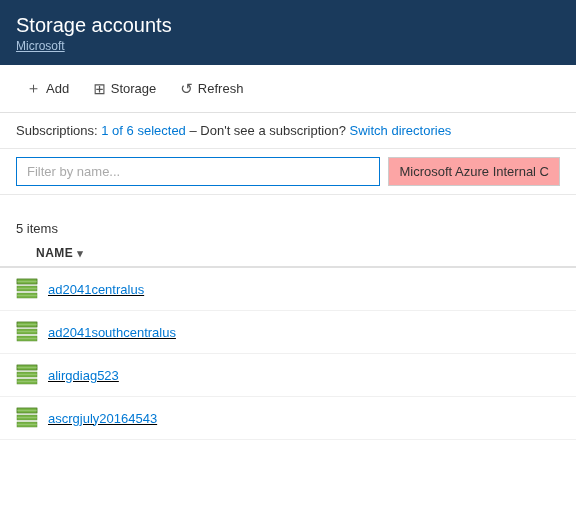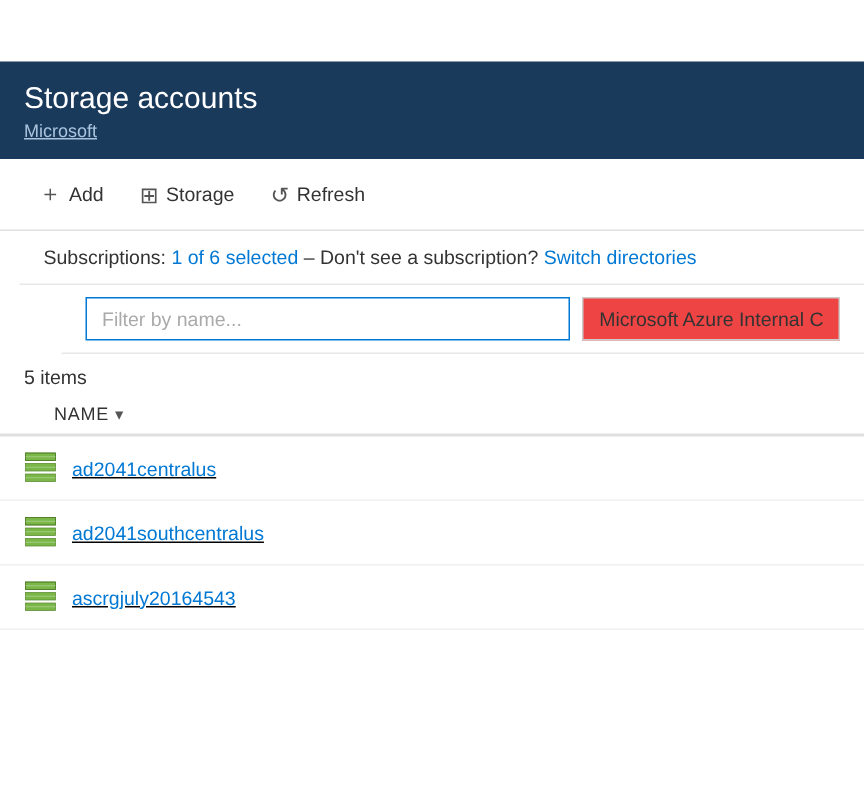--- a/index.html
+++ b/index.html
@@ -3,21 +3,20 @@
   <meta charset="utf-8">
   <style>
     * { box-sizing: border-box; margin: 0; padding: 0; }
     body { font-family: 'Segoe UI', Arial, sans-serif; font-size: 13px; background: #fff; width: 576px; height: 531px; overflow: hidden; }
 
     
     .header {
       background: #1a3a5c;
       color: #fff;
       padding: 14px 16px 12px;
-      margin-top: 41px;
     }
     .header-title {
       font-size: 20px;
       font-weight: 300;
       color: #fff;
     }
     .header-subtitle {
       font-size: 12px;
       color: #aac4de;
       margin-top: 2px;
@@ -48,81 +47,80 @@
       font-size: 15px;
       color: #555;
     }
 
     
     .subscriptions-bar {
       padding: 10px 16px;
       font-size: 13px;
       color: #333;
       border-bottom: 1px solid #e8e8e8;
-      margin-left: 13px;
     }
     .sub-highlight {
       color: #0078d4;
       font-weight: 500;
     }
     .sub-link {
       color: #0078d4;
       cursor: pointer;
       text-decoration: none;
     }
 
     
     .filter-row {
       display: flex;
       align-items: flex-end;
       padding: 8px 16px;
       gap: 8px;
       border-bottom: 1px solid #e8e8e8;
-      margin-left: 41px;
     }
     .filter-input {
       flex: 1;
       padding: 6px 10px;
       border: 1.5px solid #0078d4;
       font-size: 13px;
       color: #666;
       outline: none;
     }
     .filter-input::placeholder { color: #aaa; }
     .filter-dropdown {
       padding: 6px 10px;
       border: 1px solid #ccc;
       font-size: 13px;
       color: #333;
-      background: #ef4444;
+      background: #fca5a5;
       min-width: 160px;
       white-space: nowrap;
       overflow: hidden;
       text-overflow: ellipsis;
     }
 
     
     .items-count {
       padding: 8px 16px 4px;
       font-size: 13px;
       color: #333;
+      margin-top: 18px;
     }
 
     
     .table-header {
       display: flex;
       align-items: center;
       padding: 6px 16px;
       border-bottom: 2px solid #e0e0e0;
     }
     .col-name {
       display: flex;
       align-items: center;
       gap: 4px;
-      font-weight: 400;
+      font-weight: 700;
       font-size: 12px;
       color: #333;
       text-transform: uppercase;
       letter-spacing: 0.5px;
       cursor: pointer;
       padding-left: 20px;
     }
     .sort-icon { font-size: 11px; color: #555; }
 
     
@@ -227,15 +225,29 @@
         <svg viewBox="0 0 22 22" xmlns="http://www.w3.org/2000/svg">
       <rect x="1" y="1" width="20" height="5" rx="0" fill="#7ab648" stroke="#5a8a30" stroke-width="0.5"></rect>
       <rect x="1" y="1" width="20" height="5" rx="0" fill="none" stroke="#4a7a20" stroke-width="0.5"></rect>
       <line x1="1" y1="3.5" x2="21" y2="3.5" stroke="#fff" stroke-width="0.5" opacity="0.4"></line>
       <rect x="1" y="8" width="20" height="5" rx="0" fill="#7ab648" stroke="#5a8a30" stroke-width="0.5"></rect>
       <line x1="1" y1="10.5" x2="21" y2="10.5" stroke="#fff" stroke-width="0.5" opacity="0.4"></line>
       <rect x="1" y="15" width="20" height="5" rx="0" fill="#7ab648" stroke="#5a8a30" stroke-width="0.5"></rect>
       <line x1="1" y1="17.5" x2="21" y2="17.5" stroke="#fff" stroke-width="0.5" opacity="0.4"></line>
     </svg>
       </div>
+      <span class="row-name">alirgdiag523</span>
+    </div>
+    <div class="table-row">
+      <div class="storage-icon">
+        <svg viewBox="0 0 22 22" xmlns="http://www.w3.org/2000/svg">
+      <rect x="1" y="1" width="20" height="5" rx="0" fill="#7ab648" stroke="#5a8a30" stroke-width="0.5"></rect>
+      <rect x="1" y="1" width="20" height="5" rx="0" fill="none" stroke="#4a7a20" stroke-width="0.5"></rect>
+      <line x1="1" y1="3.5" x2="21" y2="3.5" stroke="#fff" stroke-width="0.5" opacity="0.4"></line>
+      <rect x="1" y="8" width="20" height="5" rx="0" fill="#7ab648" stroke="#5a8a30" stroke-width="0.5"></rect>
+      <line x1="1" y1="10.5" x2="21" y2="10.5" stroke="#fff" stroke-width="0.5" opacity="0.4"></line>
+      <rect x="1" y="15" width="20" height="5" rx="0" fill="#7ab648" stroke="#5a8a30" stroke-width="0.5"></rect>
+      <line x1="1" y1="17.5" x2="21" y2="17.5" stroke="#fff" stroke-width="0.5" opacity="0.4"></line>
+    </svg>
+      </div>
       <span class="row-name">ascrgjuly20164543</span>
     </div>
   </div>
 
 </body></html>

